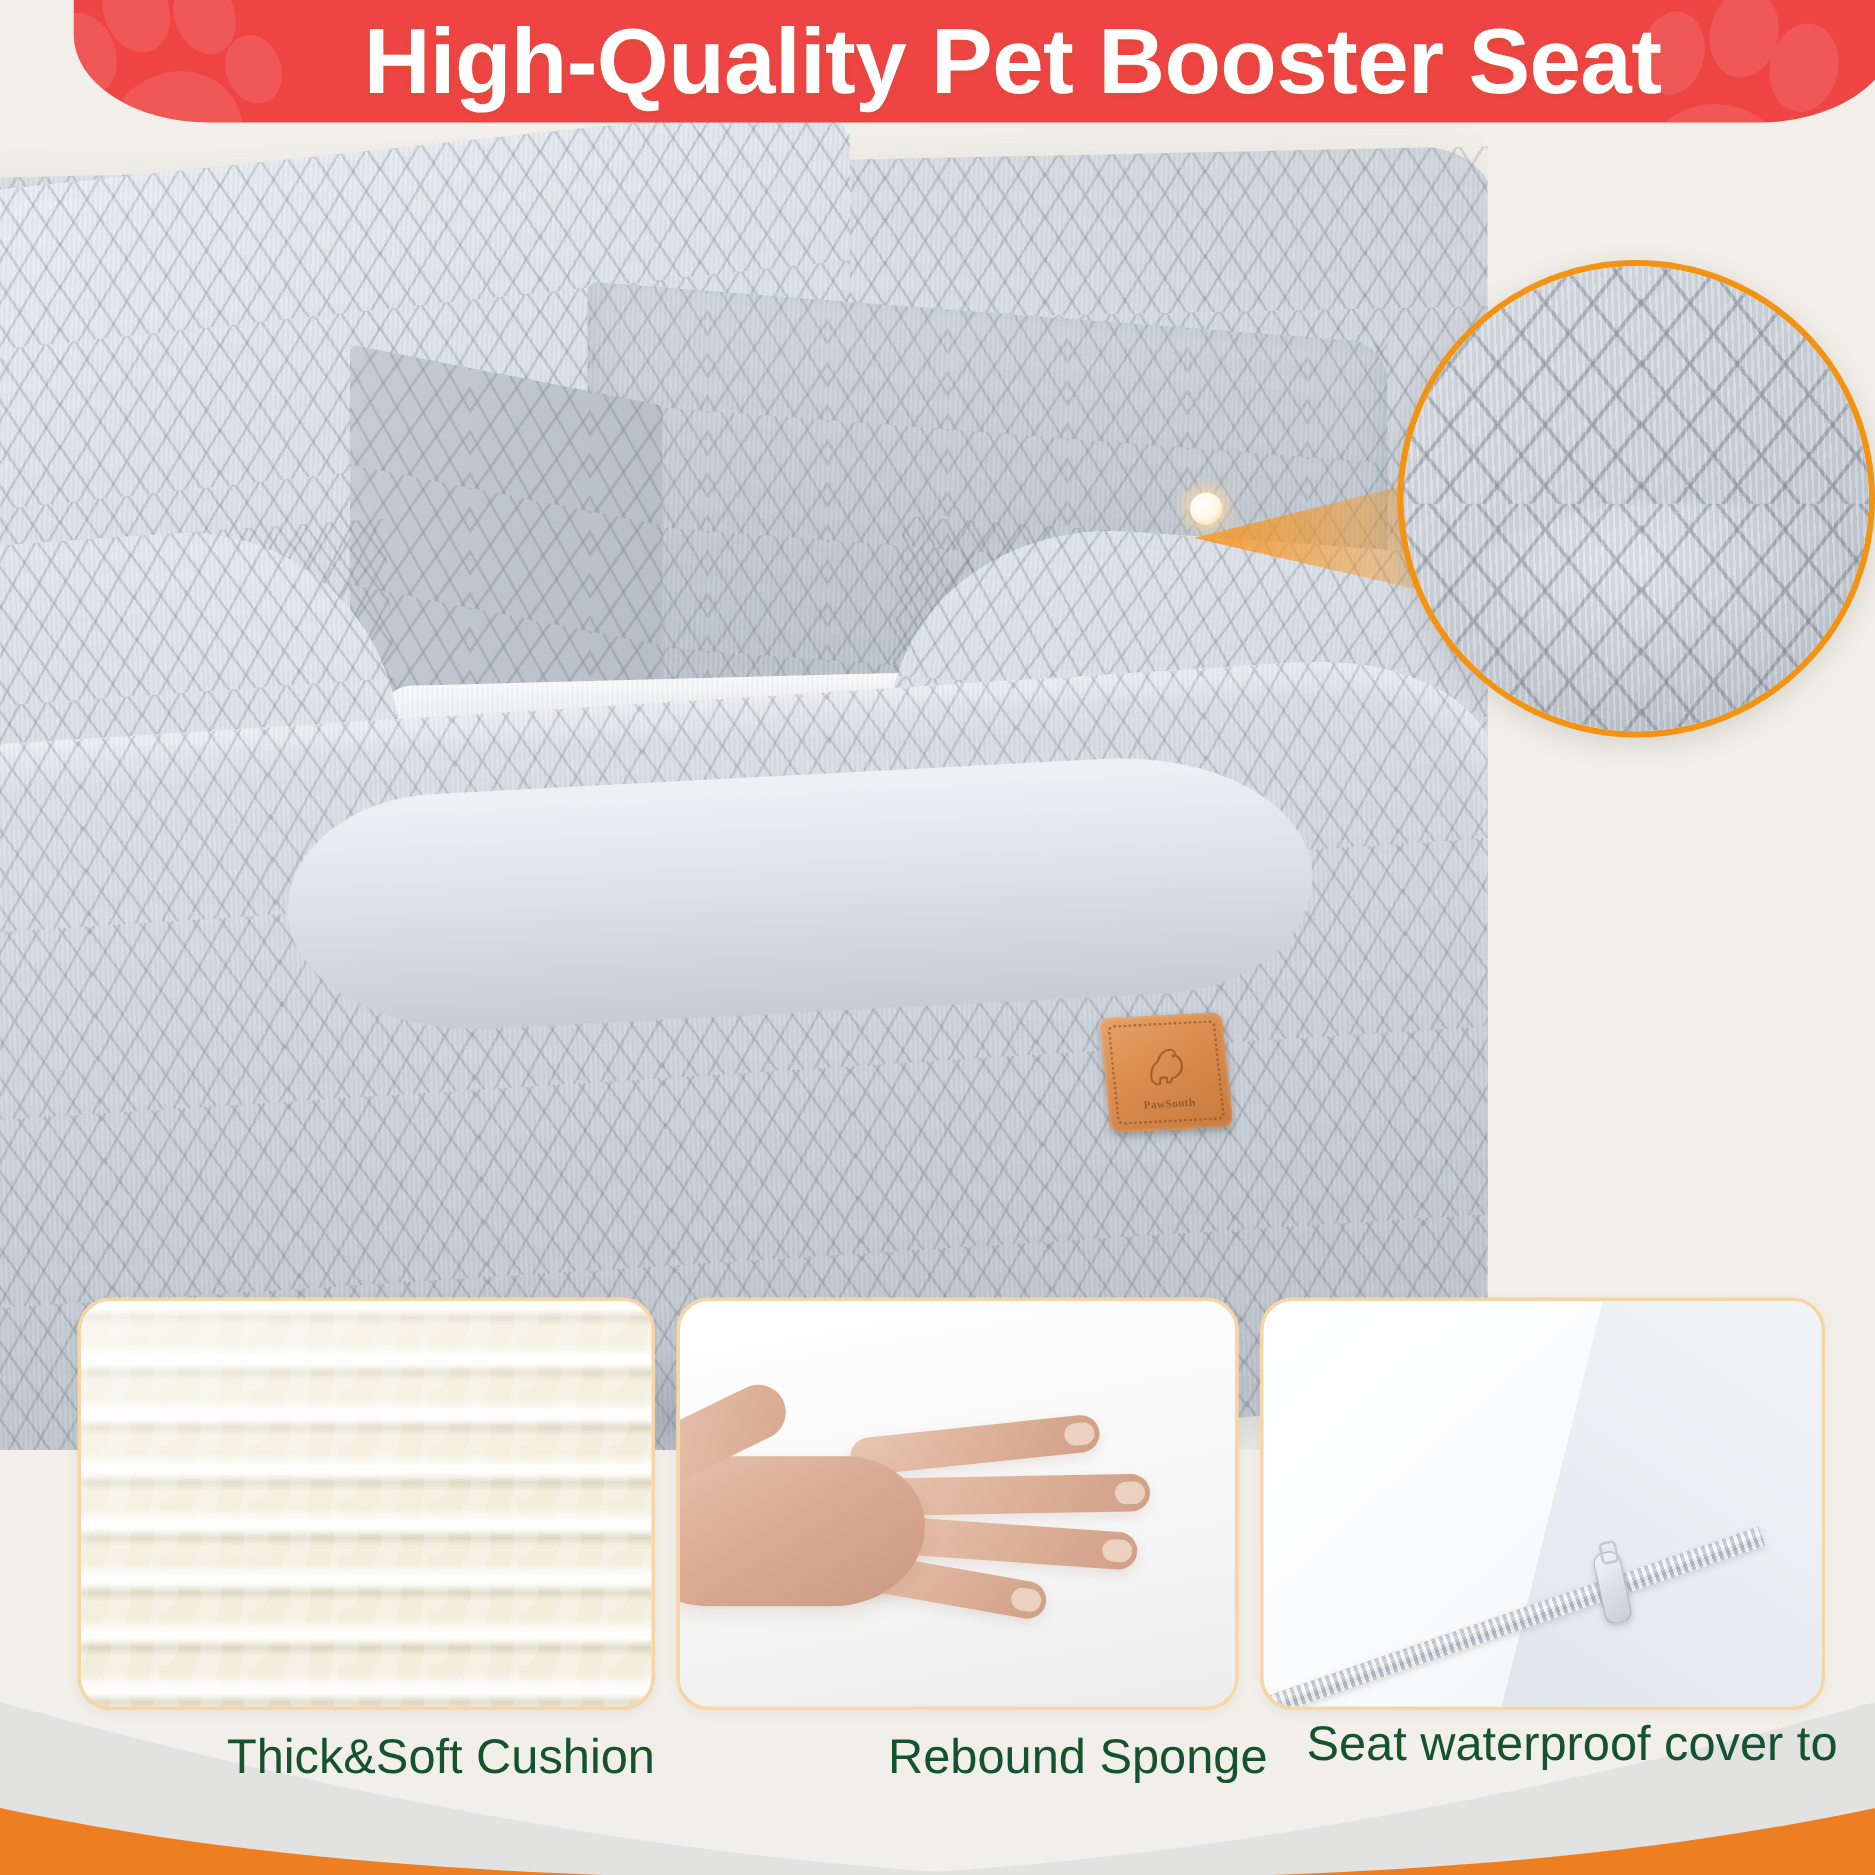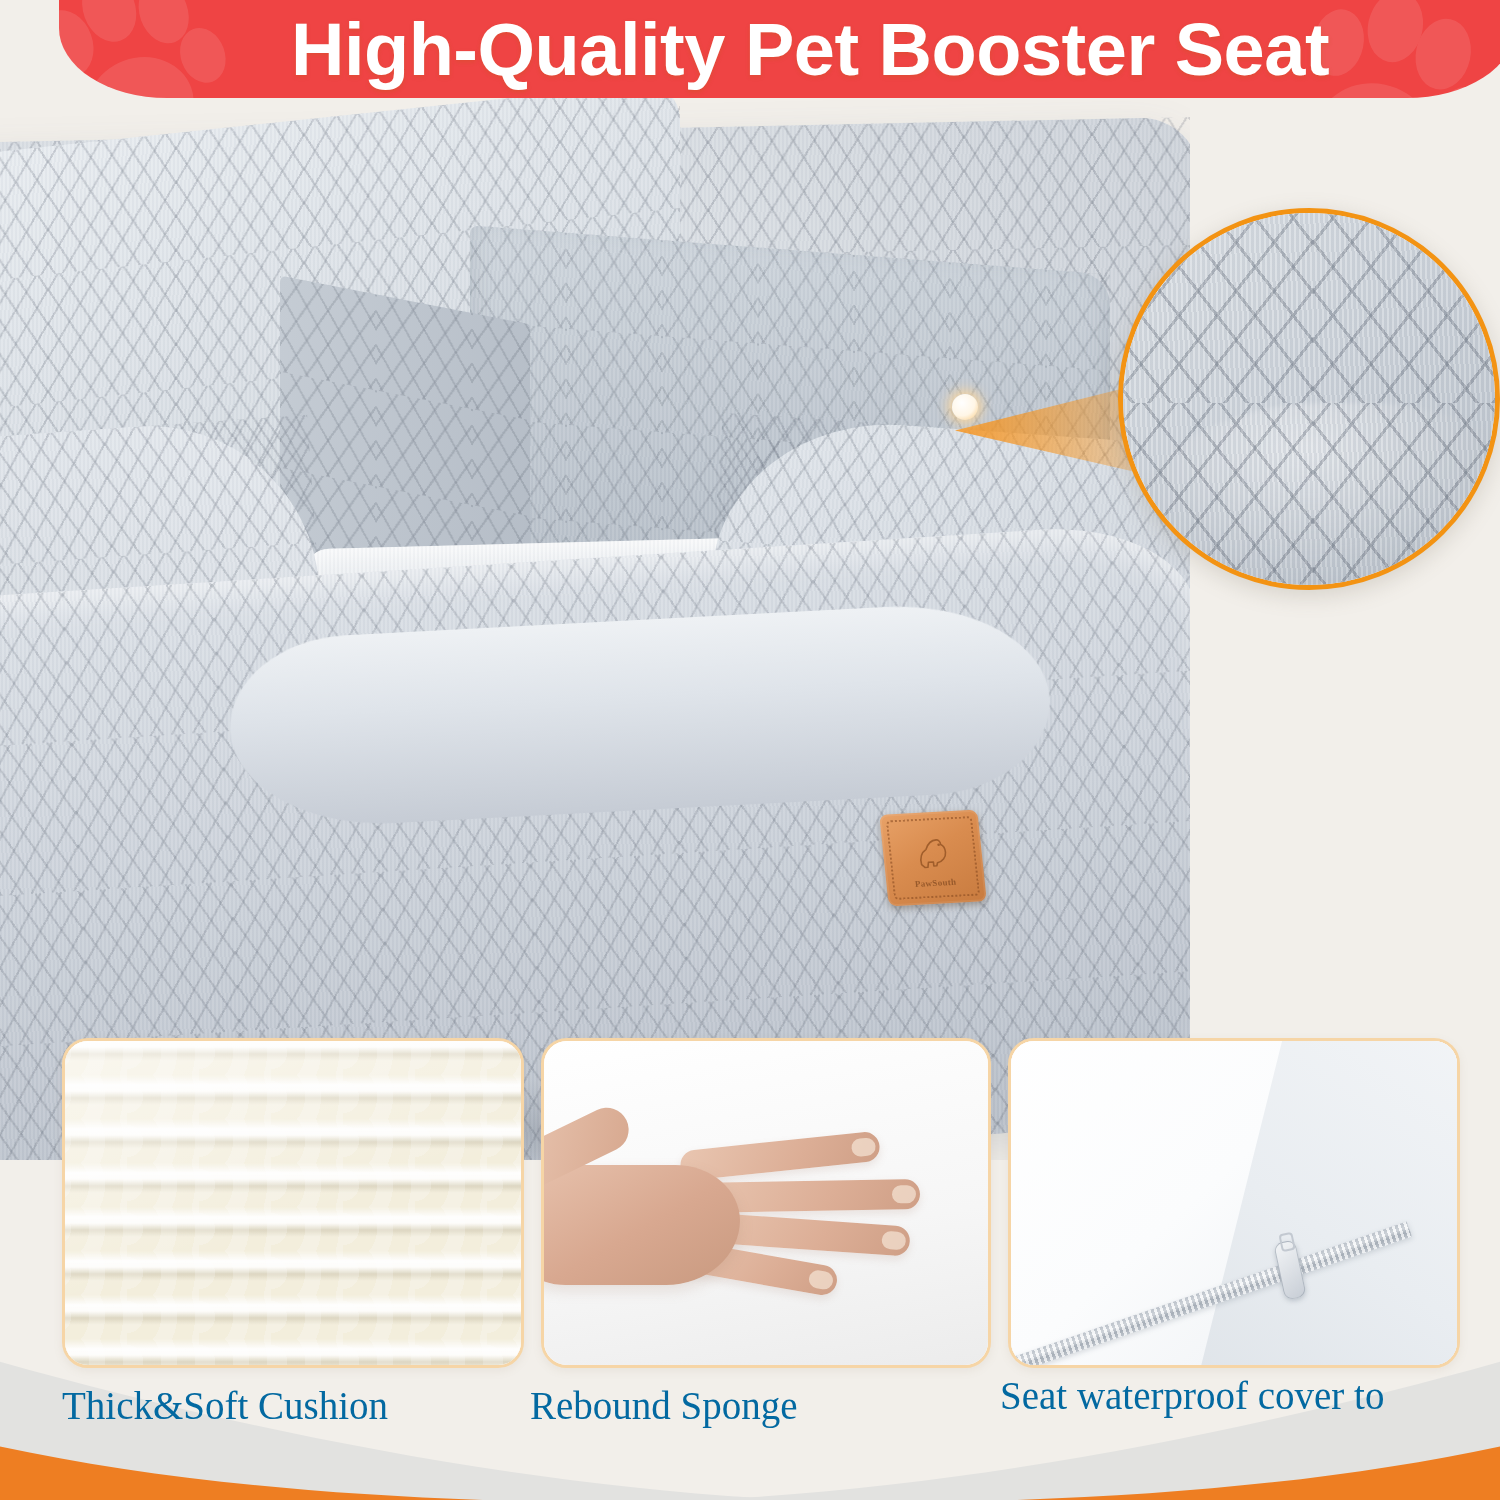--- a/index.html
+++ b/index.html
@@ -314,27 +314,27 @@
     position:absolute; left:268px; top:200px; width:22px; height:58px;
     background:linear-gradient(150deg,#f2f4f6,#c8ced6);
     border-radius:9px; transform:rotate(-12deg);
     box-shadow:0 2px 5px rgba(110,120,135,.35);
     border:1px solid rgba(150,160,172,.6);
   }
   .zip-pull::before{ content:""; position:absolute; left:6px; top:-9px; width:10px; height:14px; border:2px solid #c3c9d1; border-radius:4px; background:transparent; }
 
   
   .caption {
-    position:absolute; text-align:left;
-    color:#0369a1; font-size:39px; line-height:1.22;
-    font-family:Liberation Serif, serif;
+    position:absolute; text-align:right;
+    color:#14532d; font-size:39px; line-height:1.22;
+    font-family:Liberation Sans, sans-serif;
     z-index:20;
   }
   .caption.cap1 { left:62px;   top:1382px; width:462px; }
-  .caption.cap2 { left:530px;  top:1382px; width:450px; }
+  .caption.cap2 { left:564px;  top:1382px; width:450px; }
   .caption.cap3 { left:1000px; top:1372px; width:470px; }
 
   
   .deco { position:absolute; left:0; bottom:0; width:1500px; height:170px; overflow:hidden; z-index:5; pointer-events:none; }
 </style>
 </head>
 <body>
 
 <div id="page">
 

